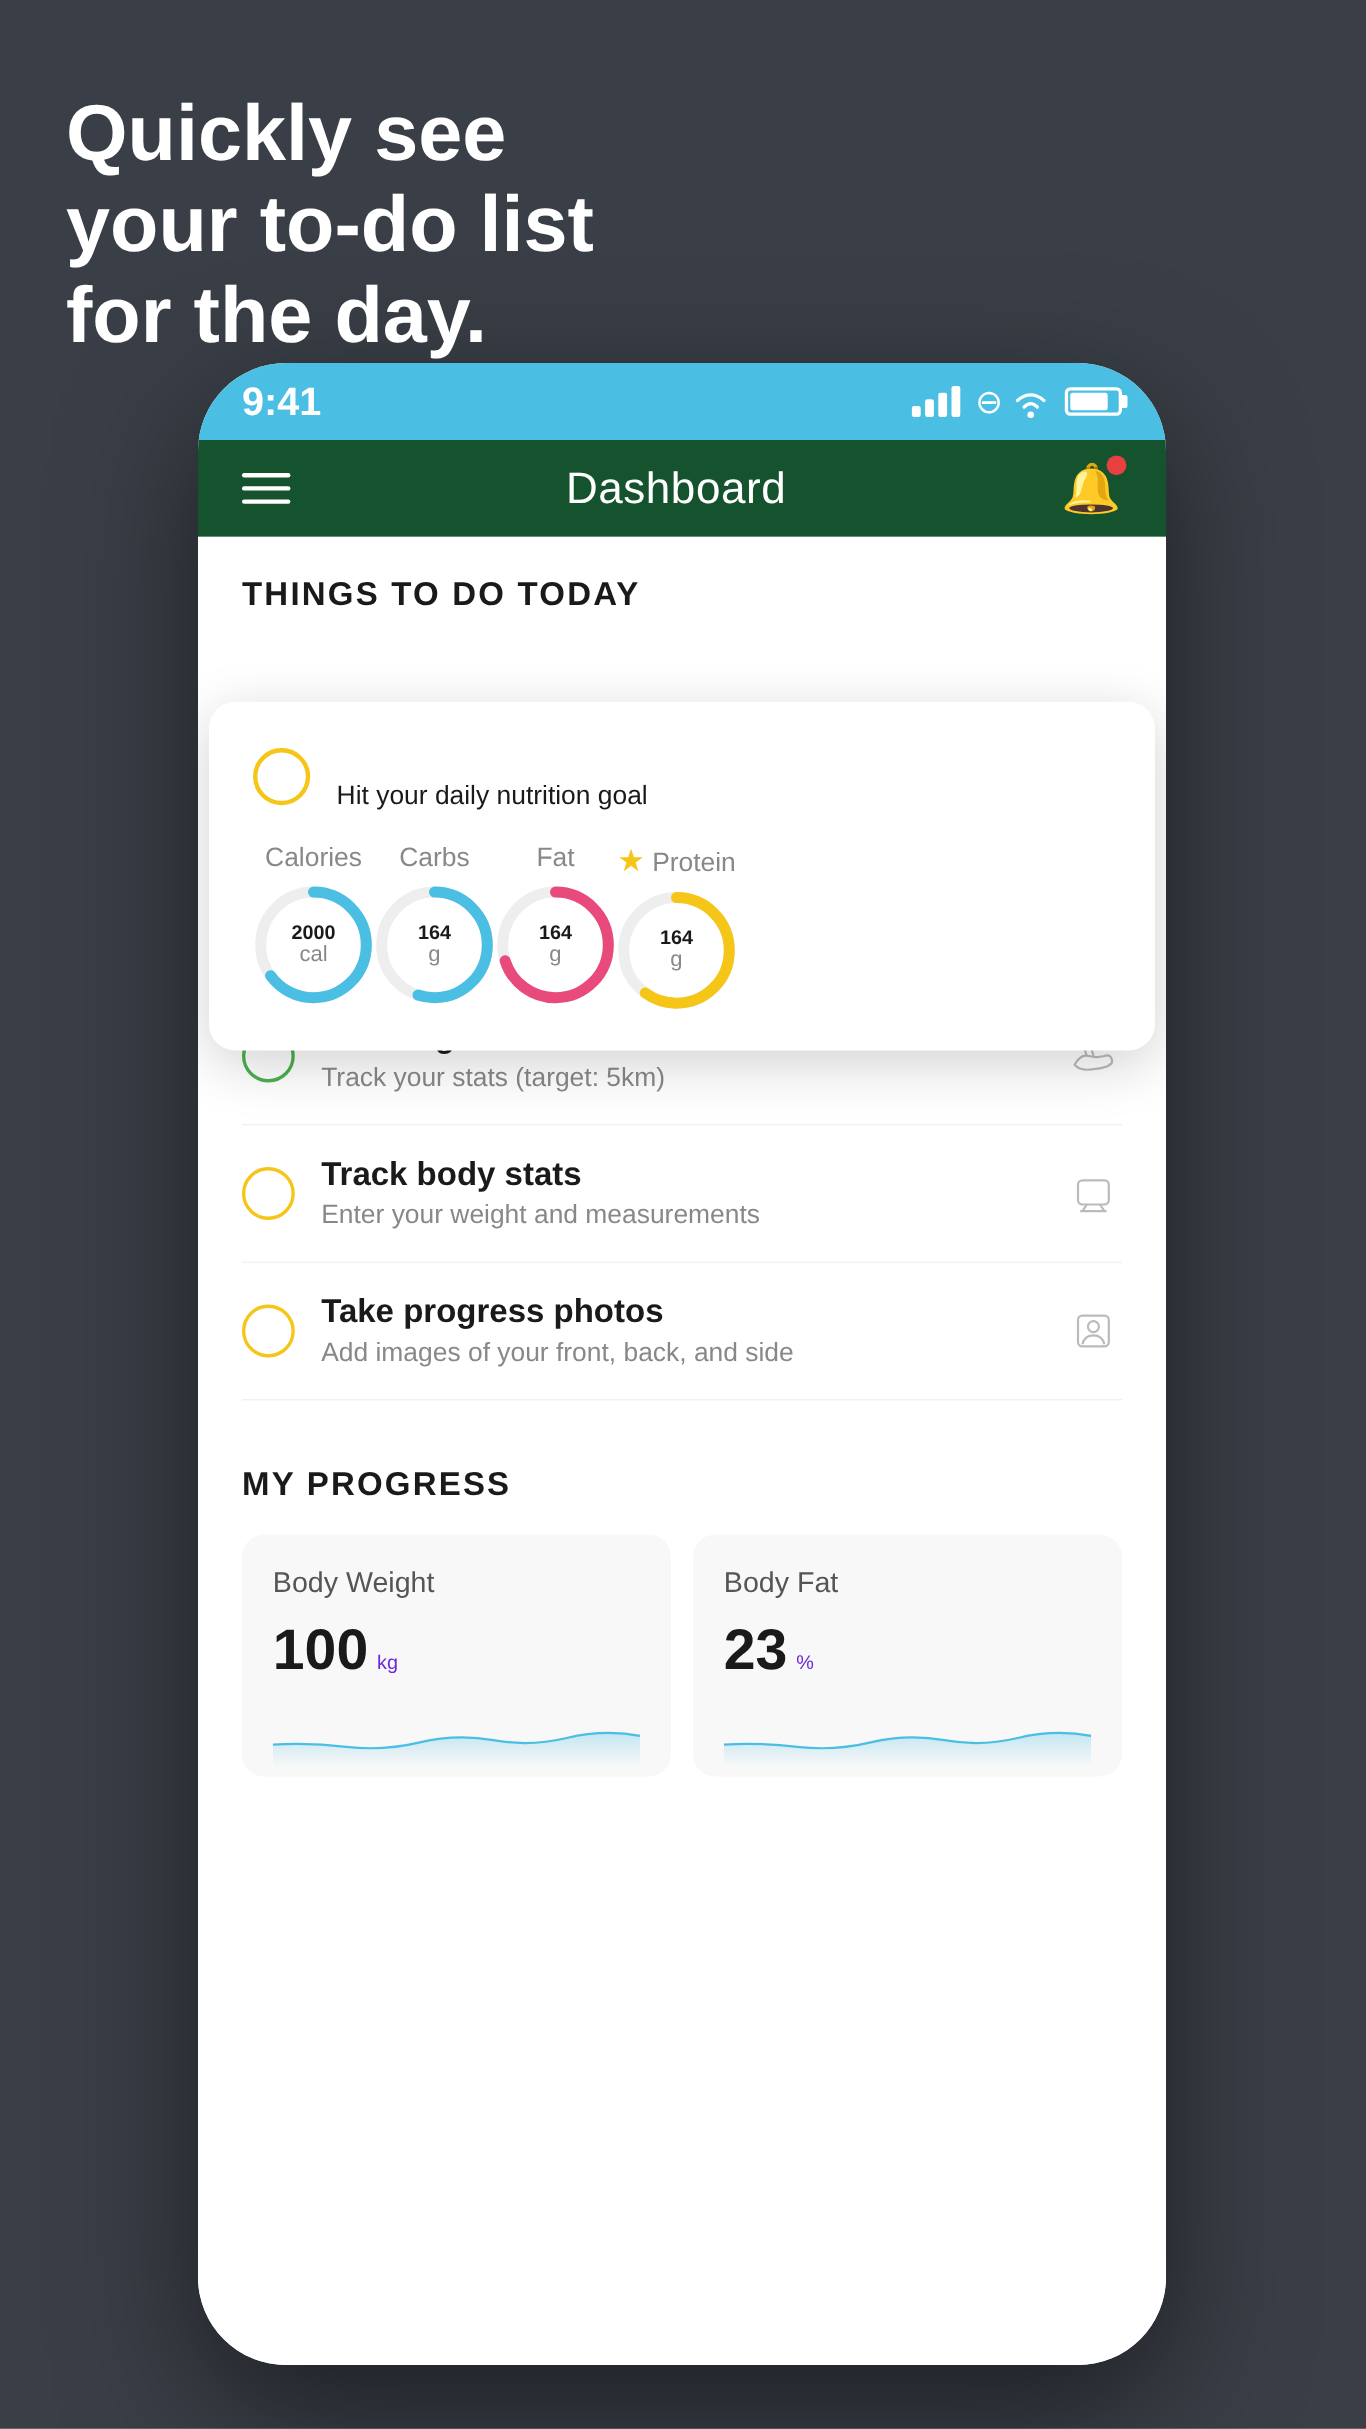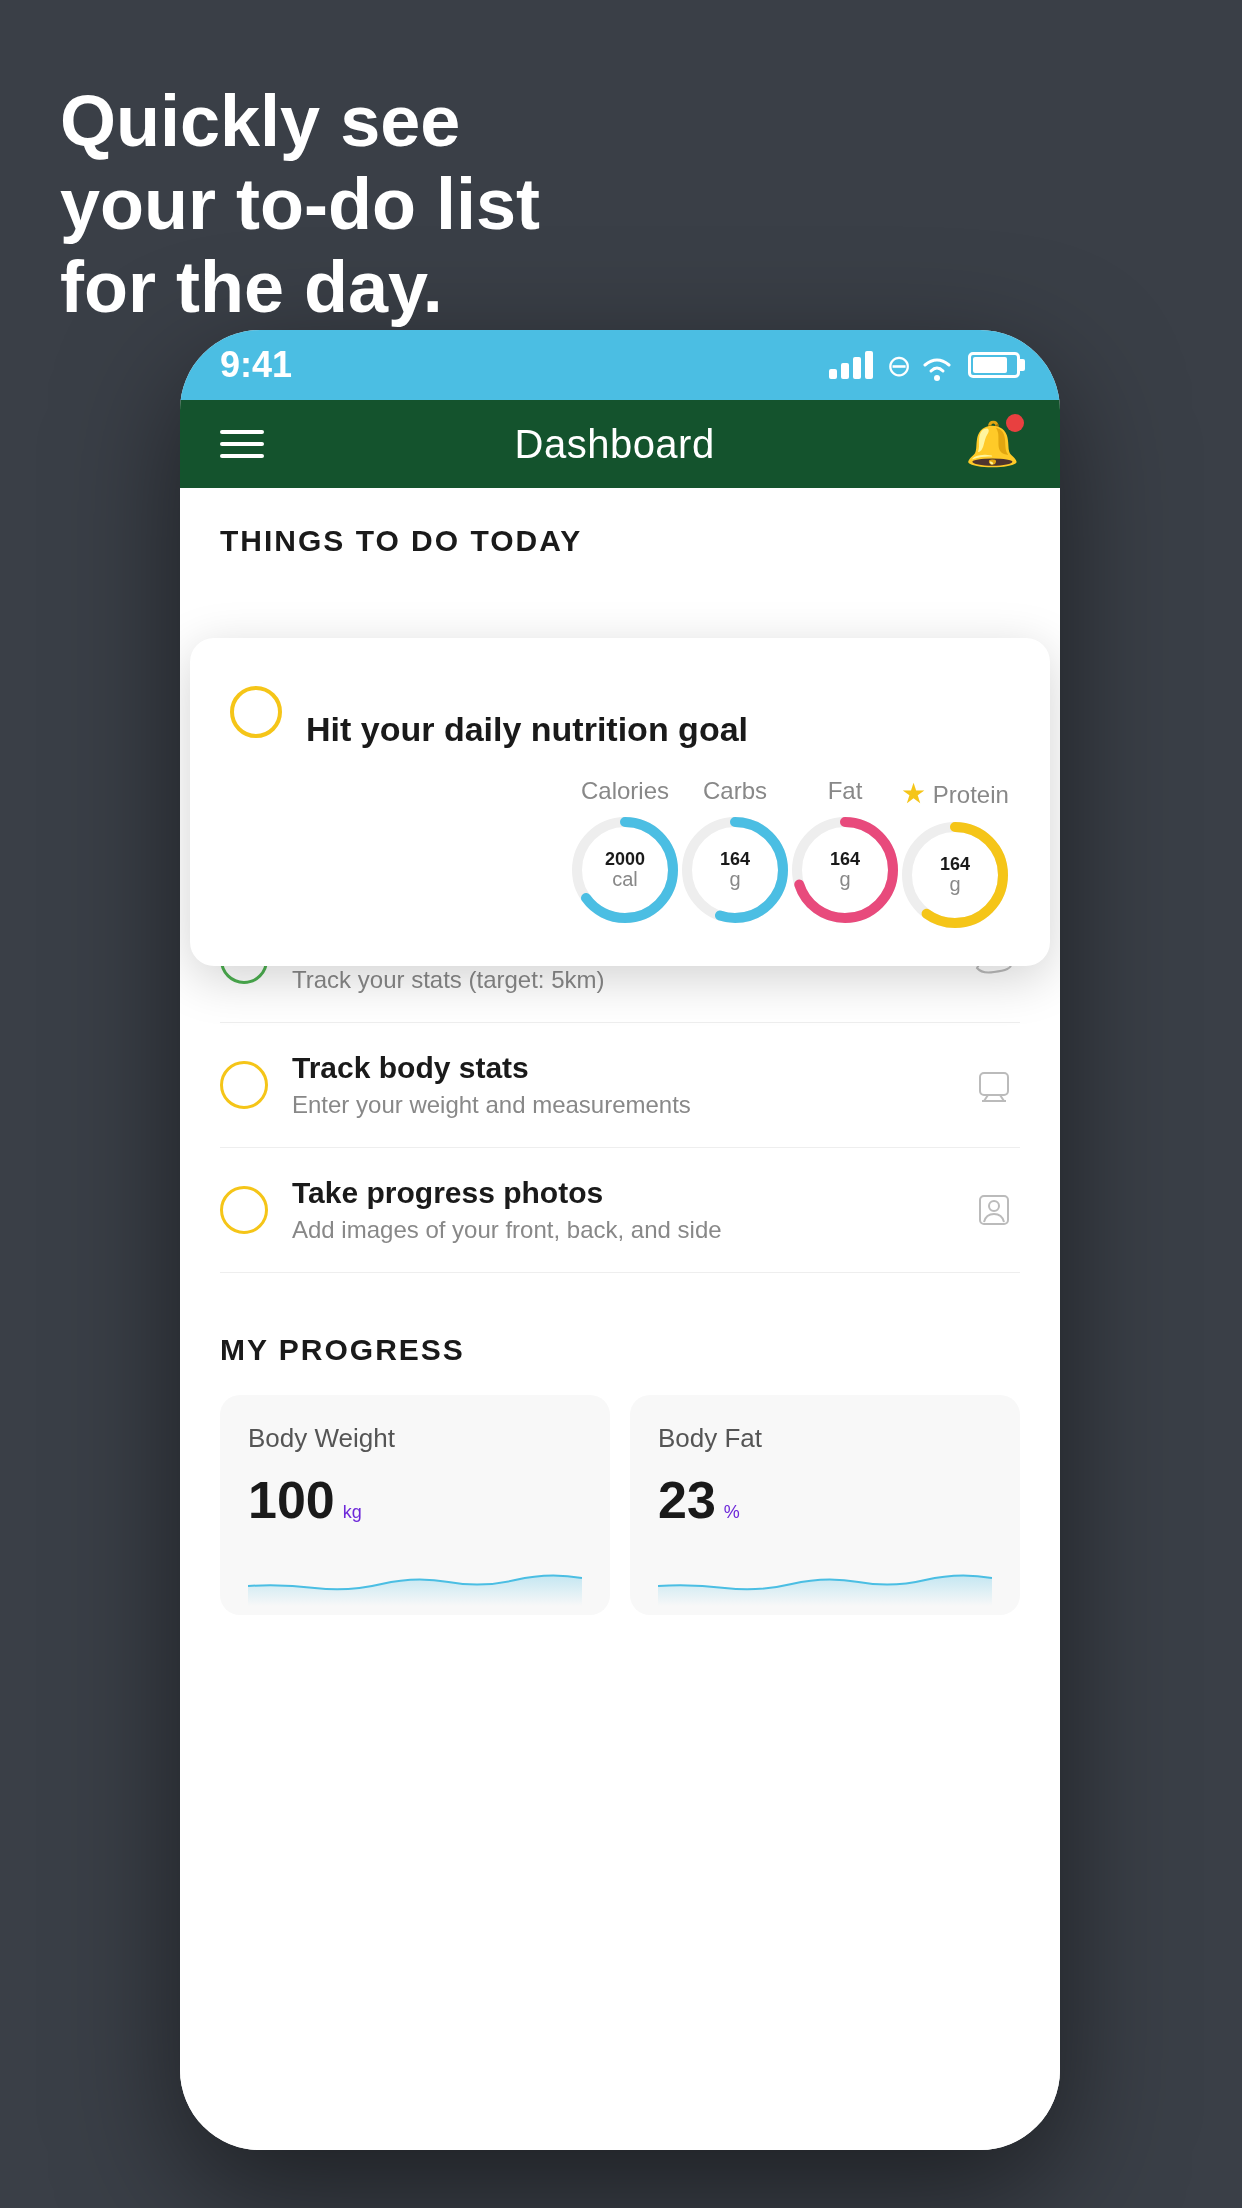--- a/index.html
+++ b/index.html
@@ -178,29 +178,29 @@
     .circle-check {
       width: 52px;
       height: 52px;
       border-radius: 50%;
       border: 4px solid #f5c518;
       flex-shrink: 0;
       background: transparent;
     }
 
     .card-title {
-      font-size: 34px;
-      font-weight: 700;
+      font-size: 24px;
+      font-weight: 400;
       color: #1a1a1a;
       margin-top: 36px;
     }
 
     .nutrition-grid {
       display: flex;
-      justify-content: flex-end;
+      justify-content: flex-start;
       align-items: flex-start;
     }
 
     .nutrition-item {
       display: flex;
       flex-direction: column;
       align-items: center;
       gap: 10px;
     }
 

